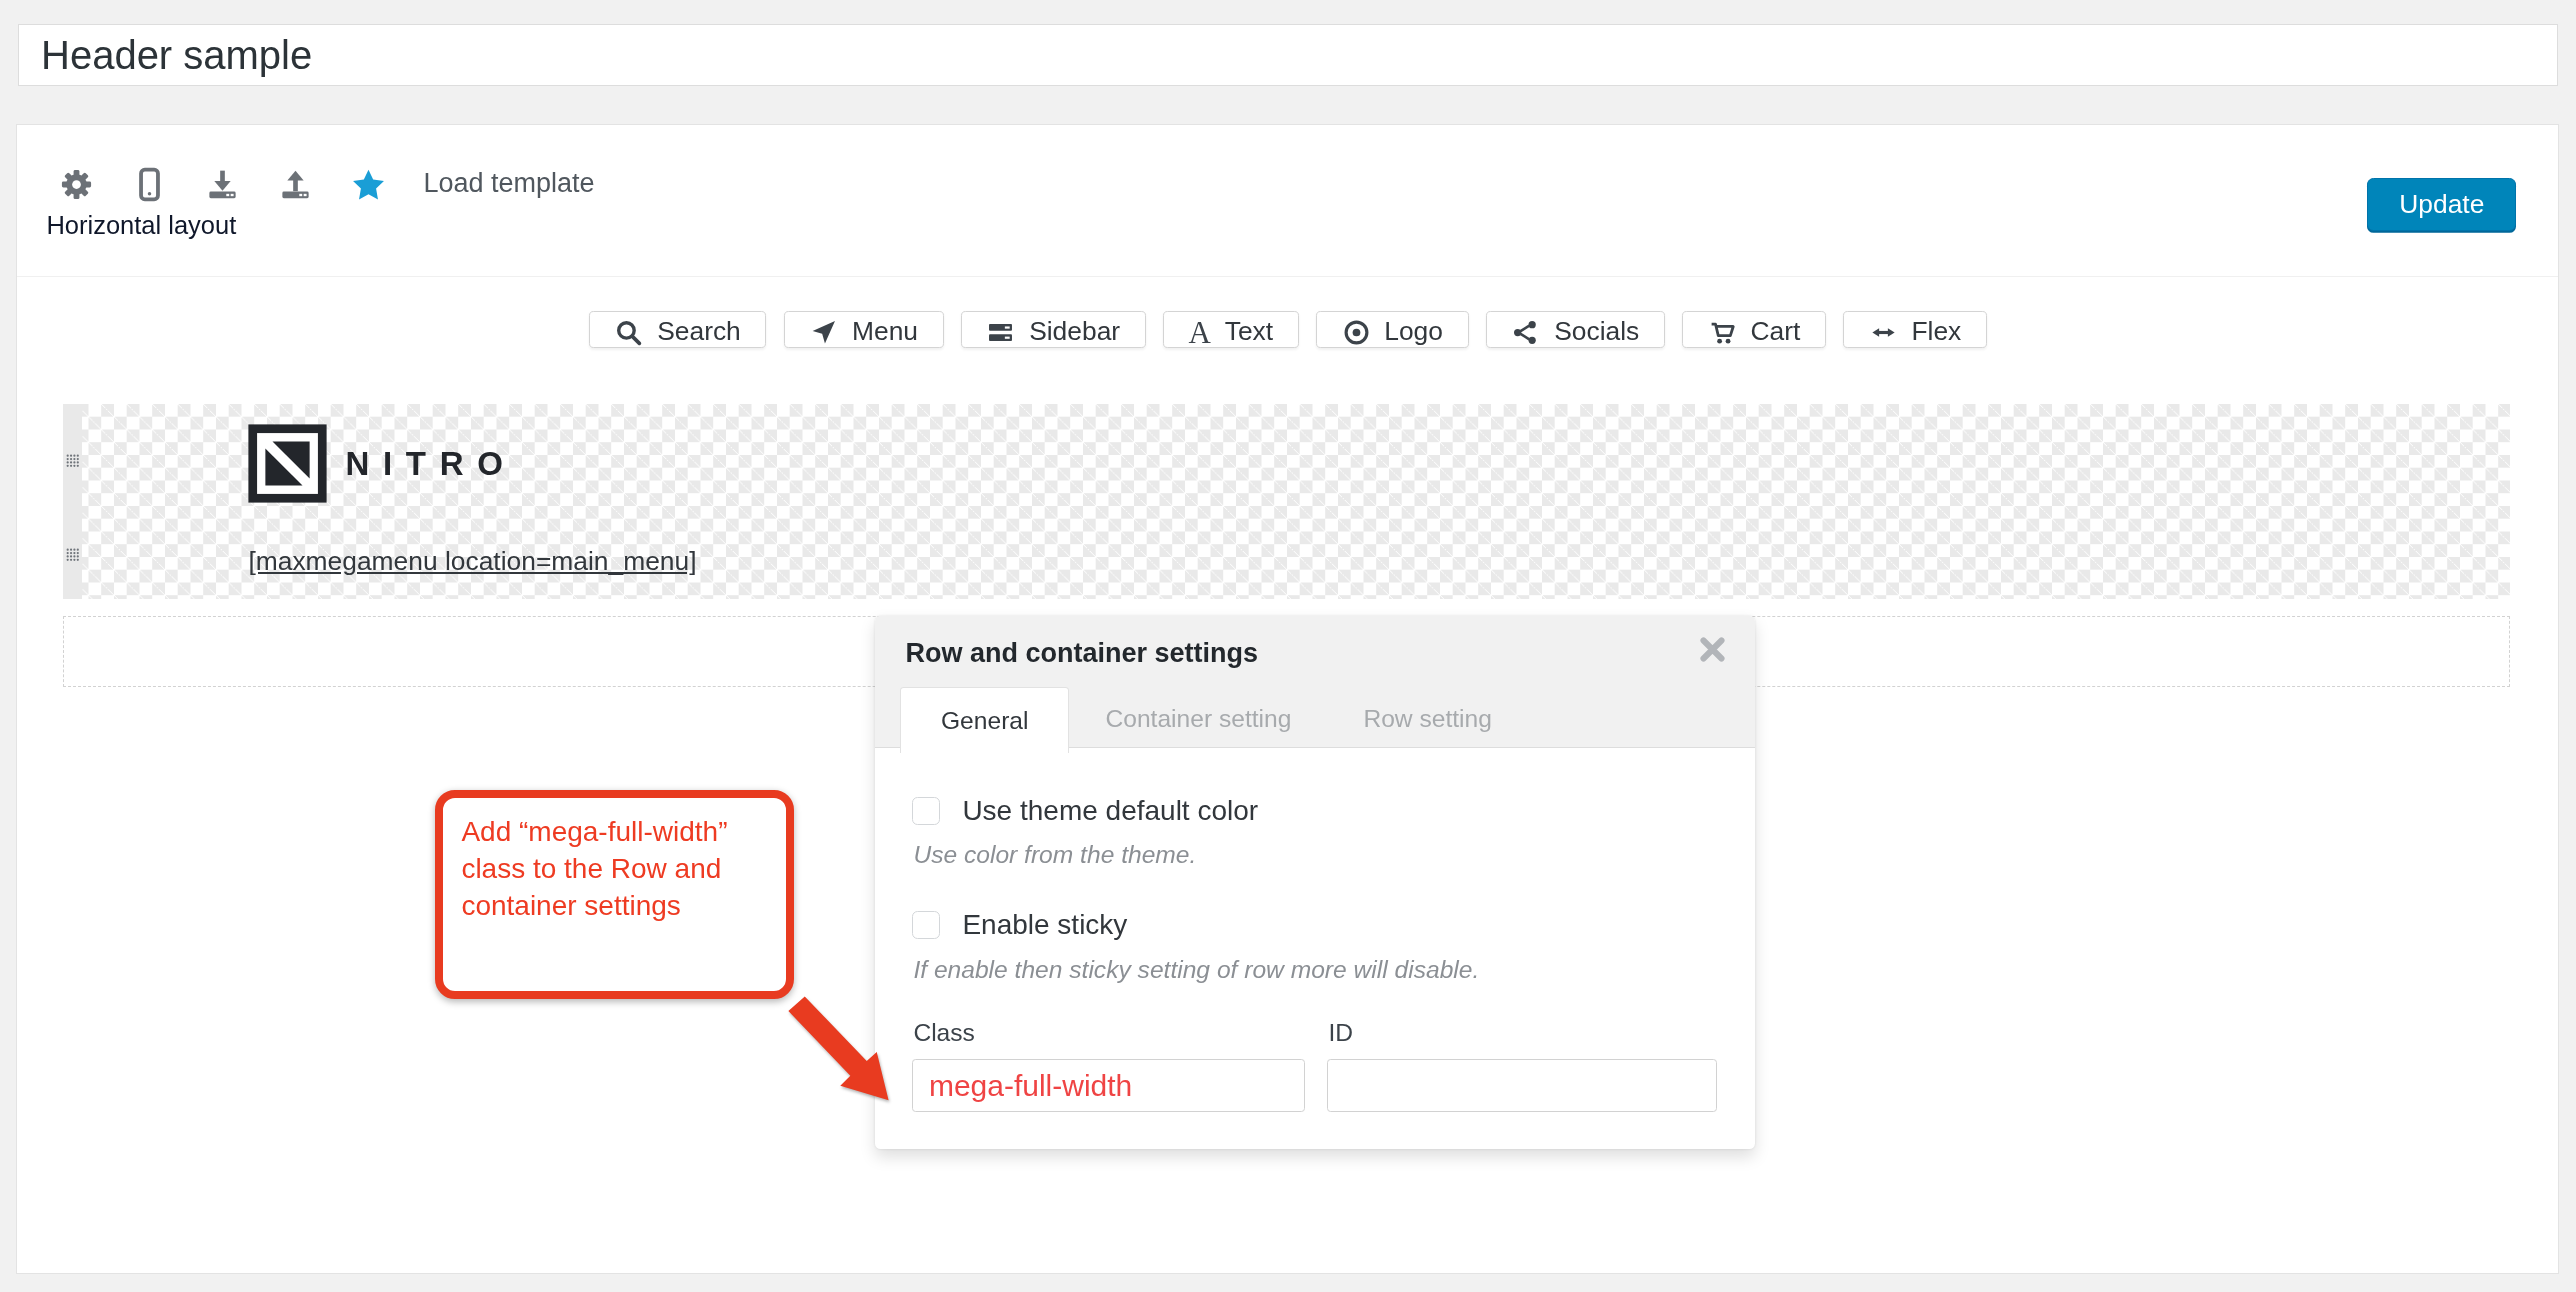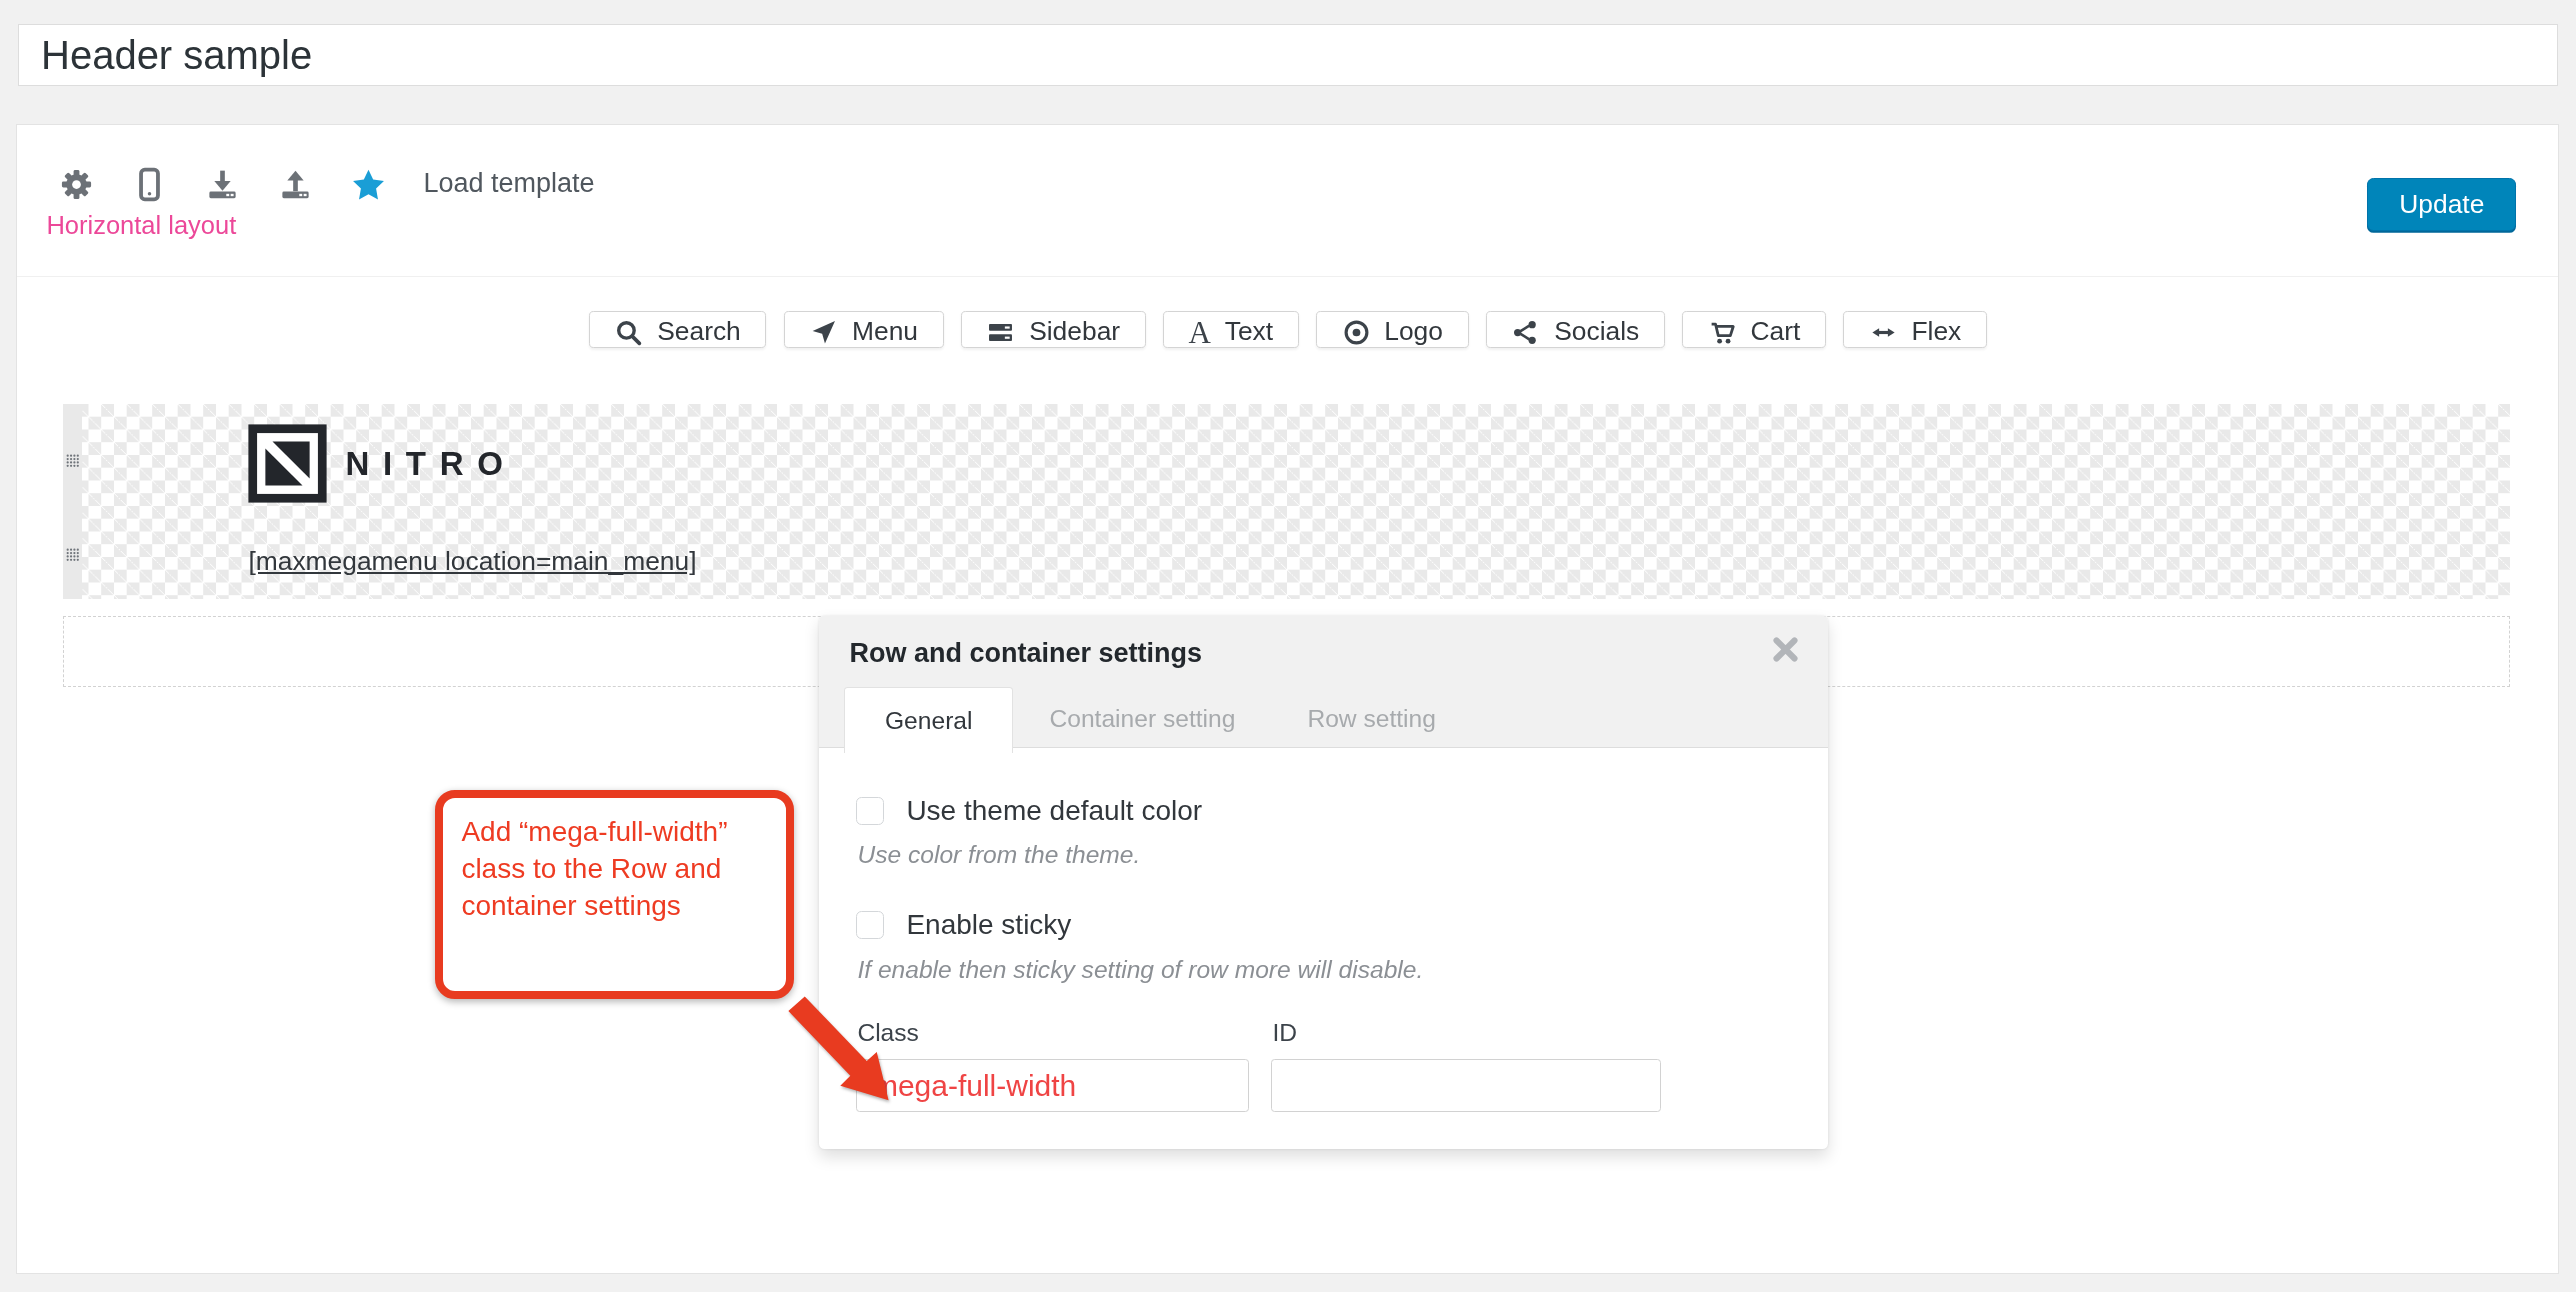--- a/index.html
+++ b/index.html
@@ -33,21 +33,21 @@
   }
   .tool-icons .ticon { width: 35px; height: 35px; display: inline-flex; cursor: pointer; }
   .tool-icons svg { width: 35px; height: 35px; }
   .load-template {
     position: absolute; left: 406px; top: 36px; height: 44px;
     display: flex; align-items: center;
     font-size: 27px; color: #50575e; cursor: pointer;
   }
   .layout-label {
     position: absolute; left: 29px; top: 86px;
-    font-size: 25.5px; color: #ec4899;
+    font-size: 25.5px; color: #0f172a;
   }
   .update-btn {
     position: absolute; right: 42px; top: 53px; height: 53px;
     padding: 0 31px; font-size: 26.4px; color: #fff;
     background: #0085ba; border: 1.8px solid #0073aa; border-radius: 6.4px;
     box-shadow: 0 1.8px 0 #006799;
     font-family: "Liberation Sans", sans-serif; cursor: pointer;
   }
   .toolbar-divider {
     position: absolute; left: 0; right: 0; top: 151px;
@@ -104,22 +104,22 @@
     font-size: 26.4px; color: #32373c; text-decoration: underline;
   }
   
   .dashed-row {
     position: absolute; left: 46px; top: 491px;
     width: 2447px; height: 71px;
     border: 1.8px dashed #d2d2d2; background: #fff;
   }
   
   .modal {
-    position: absolute; left: 802px; top: 491px;
-    width: 1009px; height: 533px;
+    position: absolute; left: 858px; top: 491px;
+    width: 880px; height: 533px;
     background: #fff; border-radius: 5.5px;
     box-shadow: 0 0 2.7px rgba(0,0,0,0.10), 0 7.3px 16.4px rgba(0,0,0,0.13);
     z-index: 5;
   }
   .modal-header {
     position: absolute; left: 0; right: 0; top: 0; height: 132px;
     background: #f1f1f1; border-bottom: 1.8px solid #ddd;
     border-radius: 5.5px 5.5px 0 0;
   }
   .modal-title {

